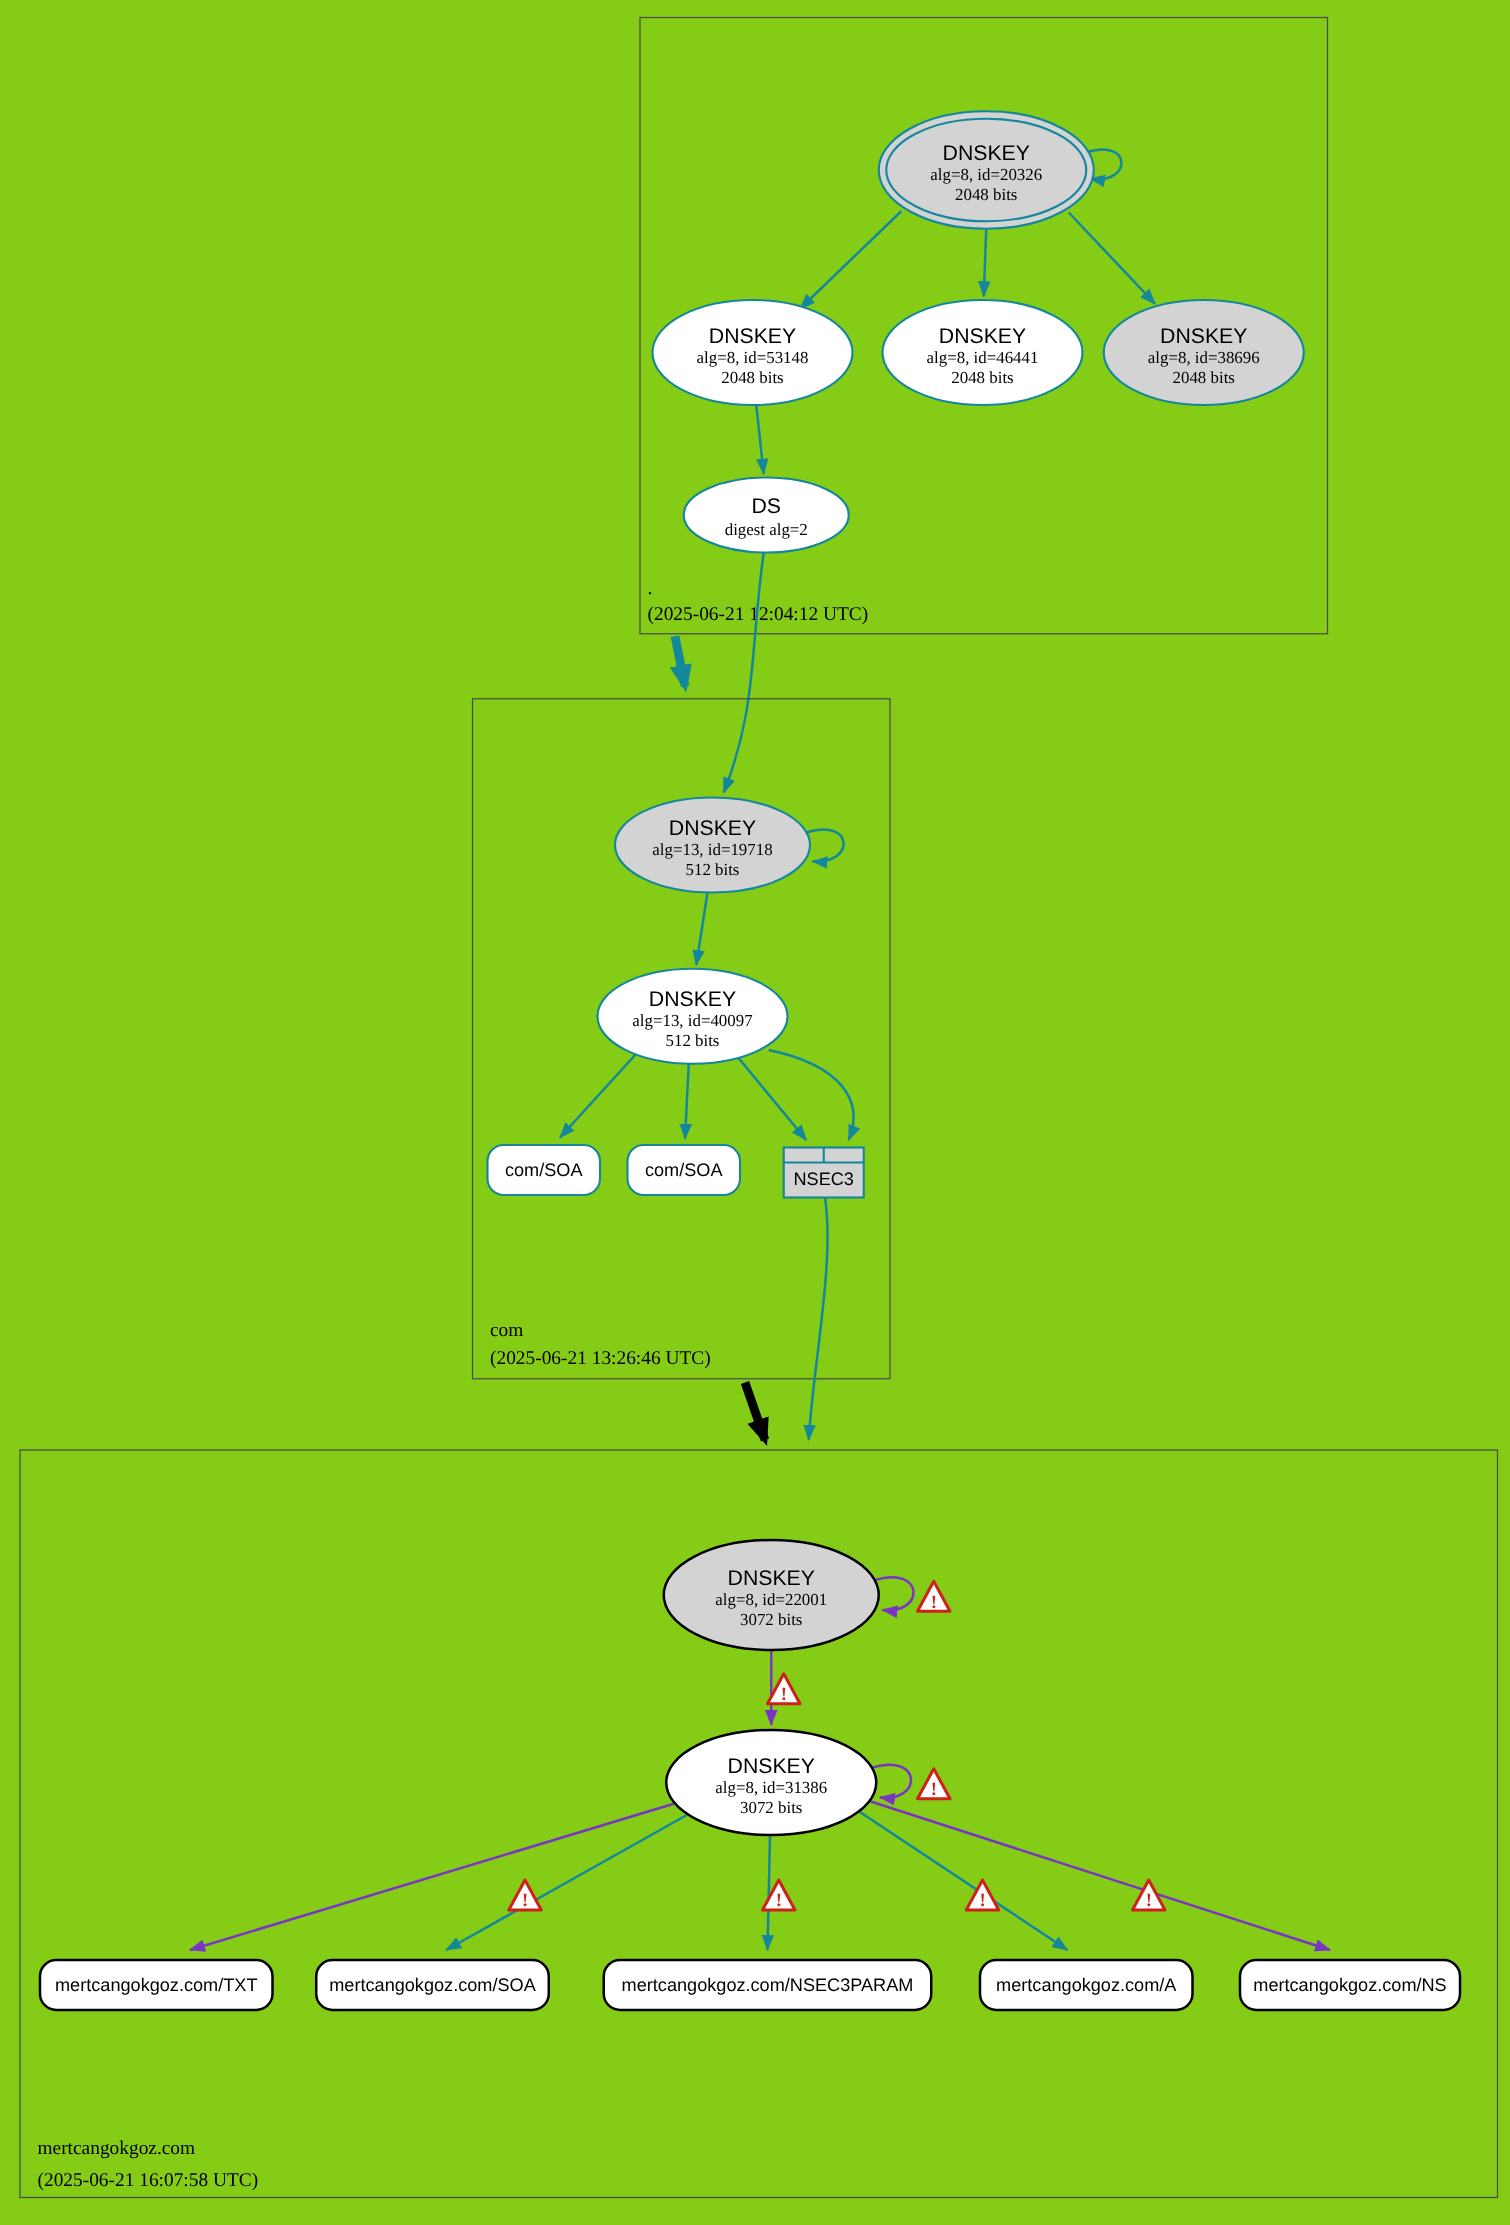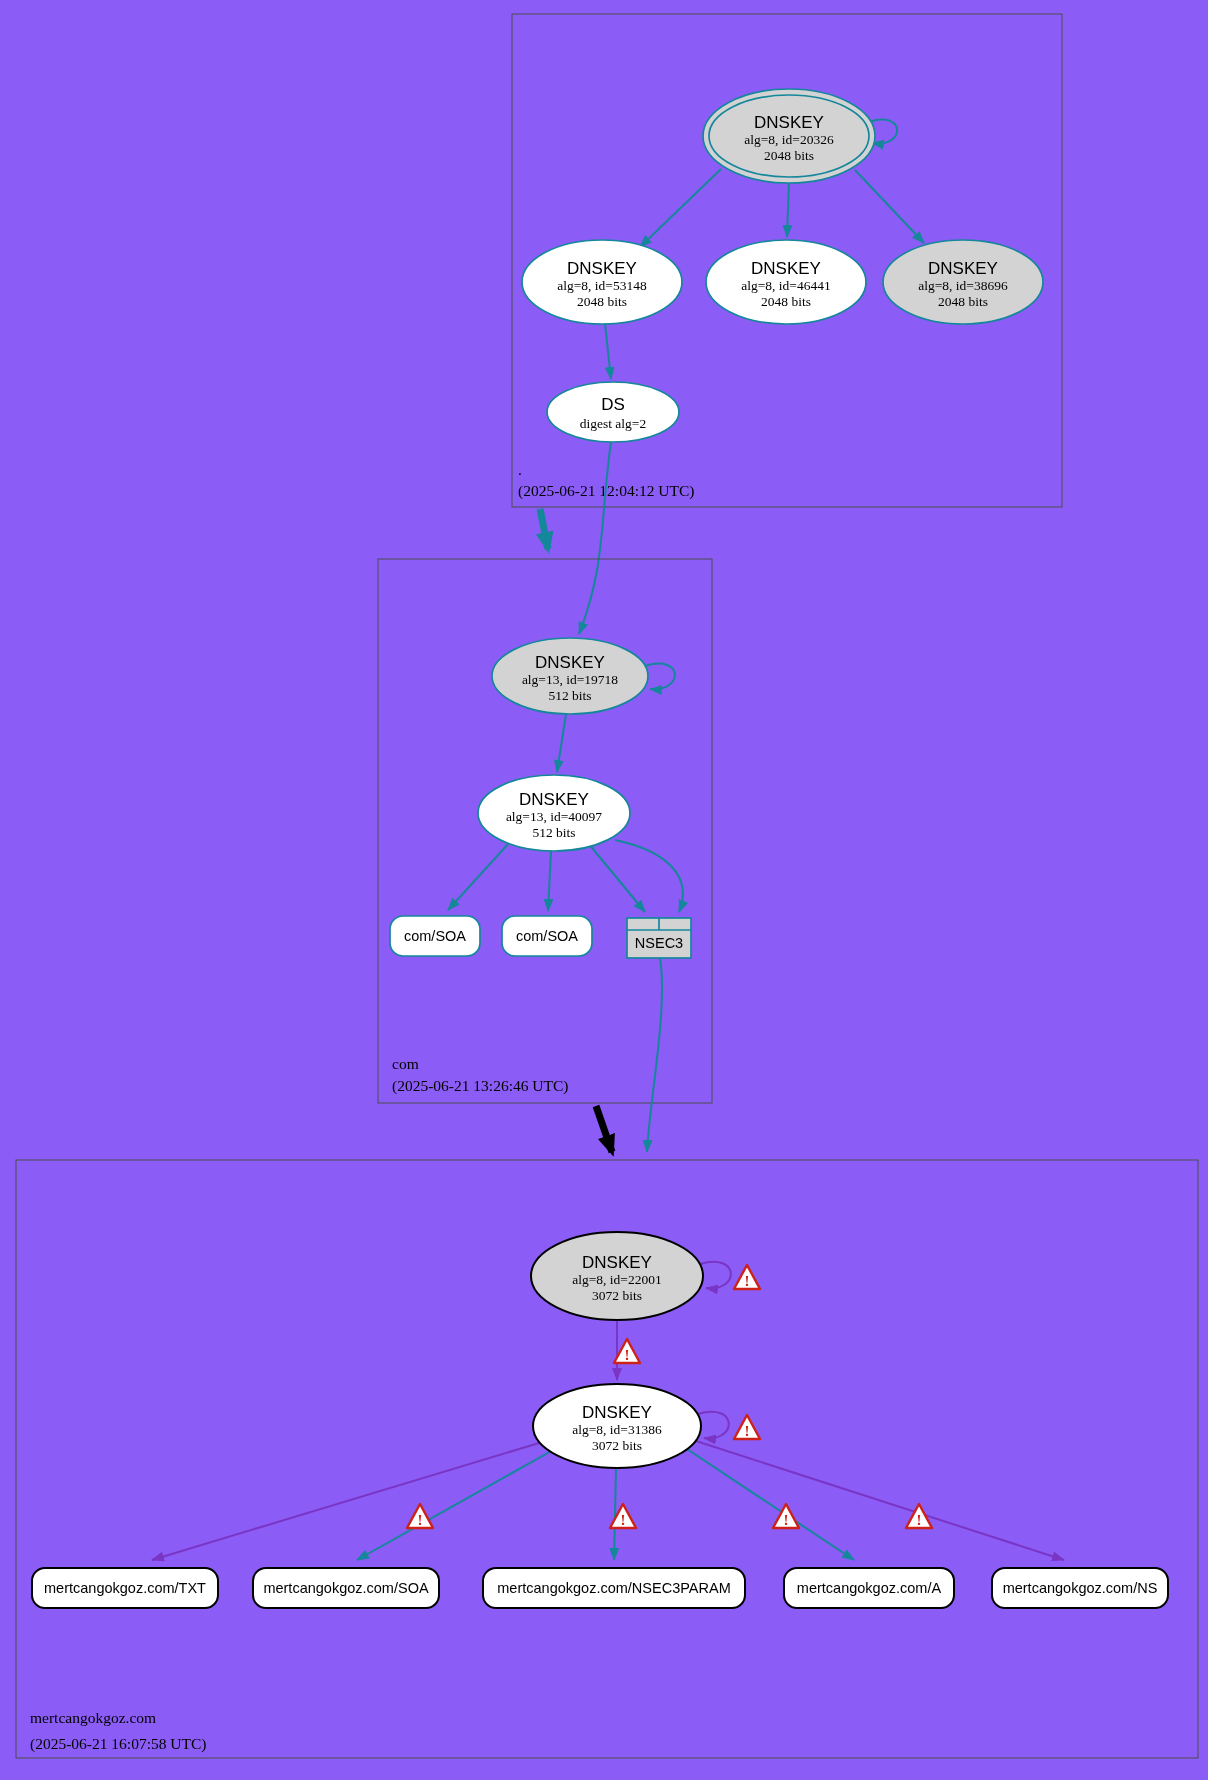--- a/index.html
+++ b/index.html
@@ -1,16 +1,16 @@
 <!DOCTYPE html>
 <html><head>
 <meta charset="utf-8">
 <style>
   html,body{margin:0;padding:0;background:#ffffff;}
-  .stage{width:1208px;height:1780px;position:relative;background:#8b5cf6;}
+  .stage{width:1208px;height:1780px;position:relative;background:#84cc16;}
   svg{display:block;}
   .zone-box{fill:none;stroke:#4c4c4c;stroke-width:1;}
   .n-teal{stroke:#15879b;stroke-width:1.7;}
   .n-black{stroke:#000000;stroke-width:2;}
   .fill-white{fill:#ffffff;}
   .fill-gray{fill:#d3d3d3;}
   .edge{fill:none;stroke-width:2;}
   .edge-thick{fill:none;stroke-width:7;}
   .t-title{font:17px "Liberation Sans", sans-serif;fill:#000;text-anchor:middle;}
   .t-attr{font:13.5px "Liberation Serif", serif;fill:#000;text-anchor:middle;}

